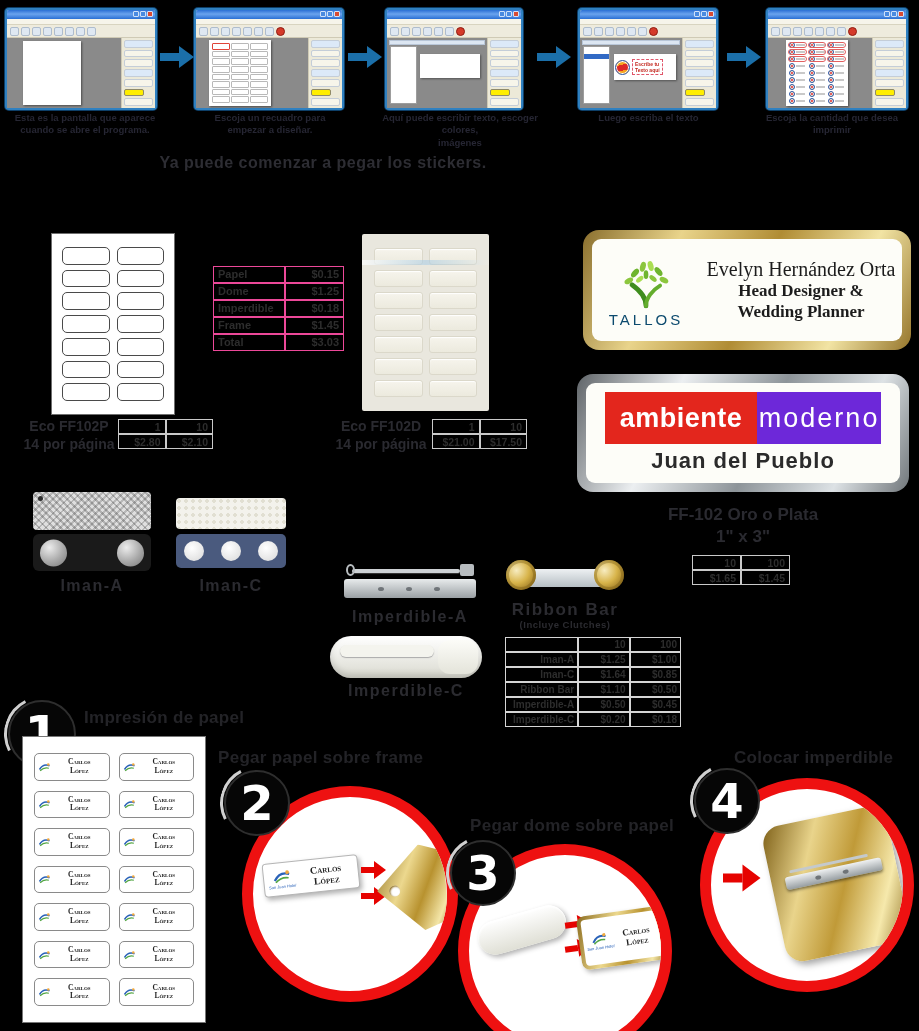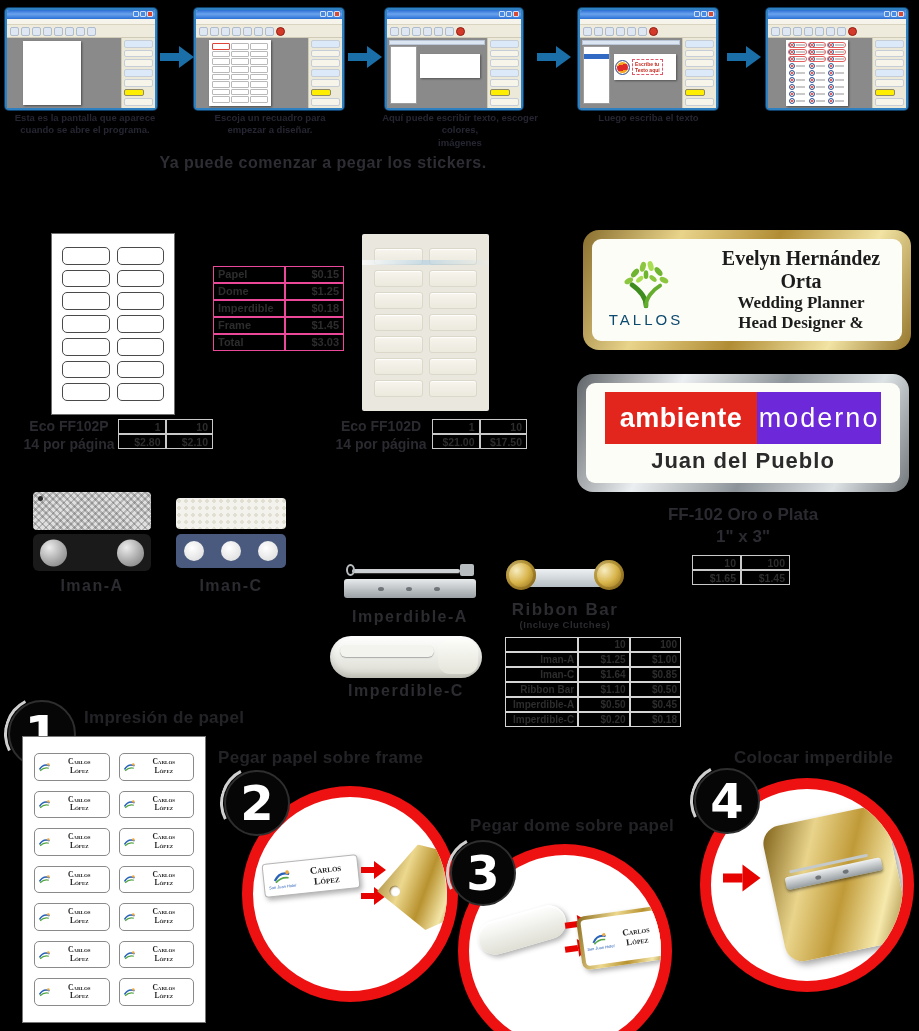--- a/index.html
+++ b/index.html
@@ -77,21 +77,21 @@
        background:linear-gradient(90deg,rgba(255,255,255,.7),rgba(160,200,230,.5),rgba(255,255,255,.1));}
 
   
   .badge-frame{position:absolute;border-radius:16px;padding:9px;}
   .gold{background:linear-gradient(115deg,#8a6f2e 0%,#e9d48b 26%,#b08c34 52%,#f2e4a4 78%,#96762c 100%);}
   .silver{background:linear-gradient(115deg,#5f6468 0%,#eceff1 28%,#8d9499 55%,#dde2e5 80%,#70767a 100%);}
   .badge-face{background:#fdfdf8;border-radius:9px;height:100%;display:flex;align-items:center;overflow:hidden;}
   #badge-tallos .logo-block{width:108px;text-align:center;padding-top:6px;}
   #badge-tallos .company{font-size:15px;letter-spacing:3px;color:#0c4a6e;margin-top:-2px;}
   #badge-tallos .text-block{flex:1;text-align:center;font-family:"Liberation Serif",serif;color:#1c1c1c;}
-  #badge-tallos .bname{font-size:20px;font-weight:bold;}
+  #badge-tallos .bname{font-size:20px;font-weight:normal;}
   #badge-tallos .brole{font-size:17px;font-weight:bold;line-height:1.2;}
   #badge-ambiente .badge-face{flex-direction:column;justify-content:center;gap:4px;}
   .amb-row{display:flex;width:88%;height:52px;}
   .amb-left{flex:1.35;background:#e3261d;color:#fff;display:flex;align-items:center;justify-content:center;
        font-size:27px;font-weight:bold;letter-spacing:.5px;}
   .amb-right{flex:1.1;background:#6d28d9;color:#fff;display:flex;align-items:center;justify-content:center;
        font-size:27px;font-weight:300;letter-spacing:2px;}
   .amb-name{font-size:22px;font-weight:bold;color:#2b2b2b;letter-spacing:1px;}
 
   
@@ -516,20 +516,22 @@
       <span class="head"></span>
     </div>
 
   <div class="cap" style="left:0;width:170px">Esta es la pantalla que aparece
 cuando se abre el programa.</div>
   <div class="cap" style="left:186px;width:168px">Escoja un recuadro para
 empezar a diseñar.</div>
   <div class="cap" style="left:364px;width:192px">Aquí puede escribir texto, escoger colores,
 imágenes</div>
   <div class="cap" style="left:566px;width:165px">Luego escriba el texto</div>
+  <div class="cap" style="left:748px;width:168px">Escoja la cantidad que desea
+imprimir</div>
 
   <div id="tagline">Ya puede comenzar a pegar los stickers.</div>
 
   <div id="sheet-paper" class="abs">
     <i></i>
       <i></i>
       <i></i>
       <i></i>
       <i></i>
       <i></i>
@@ -627,22 +629,22 @@
           <ellipse cx="48" cy="16" rx="6.5" ry="3.6" fill="#6fb52f" transform="rotate(50 48 16)"></ellipse>
           <ellipse cx="55" cy="27" rx="6" ry="3.4" fill="#8cc63e" transform="rotate(28 55 27)"></ellipse>
           <ellipse cx="24" cy="26" rx="5.5" ry="3" fill="#aade52" transform="rotate(-40 24 26)"></ellipse>
           <ellipse cx="41" cy="25" rx="5.5" ry="3" fill="#8cc63e" transform="rotate(40 41 25)"></ellipse>
           <ellipse cx="32" cy="20" rx="5.5" ry="3" fill="#6fb52f" transform="rotate(90 32 20)"></ellipse>
         </svg>
         <div class="company">TALLOS</div>
       </div>
       <div class="text-block">
         <div class="bname">Evelyn Hernández Orta</div>
+        <div class="brole">Head Designer &amp;</div>
         <div class="brole">Wedding Planner</div>
-        <div class="brole">Head Designer &amp;</div>
       </div>
     </div>
   </div>
 
   <div id="badge-ambiente" class="badge-frame silver" style="left:577px;top:374px;width:332px;height:118px">
     <div class="badge-face">
       <div class="amb-row">
         <span class="amb-left">ambiente</span>
         <span class="amb-right">moderno</span>
       </div>

